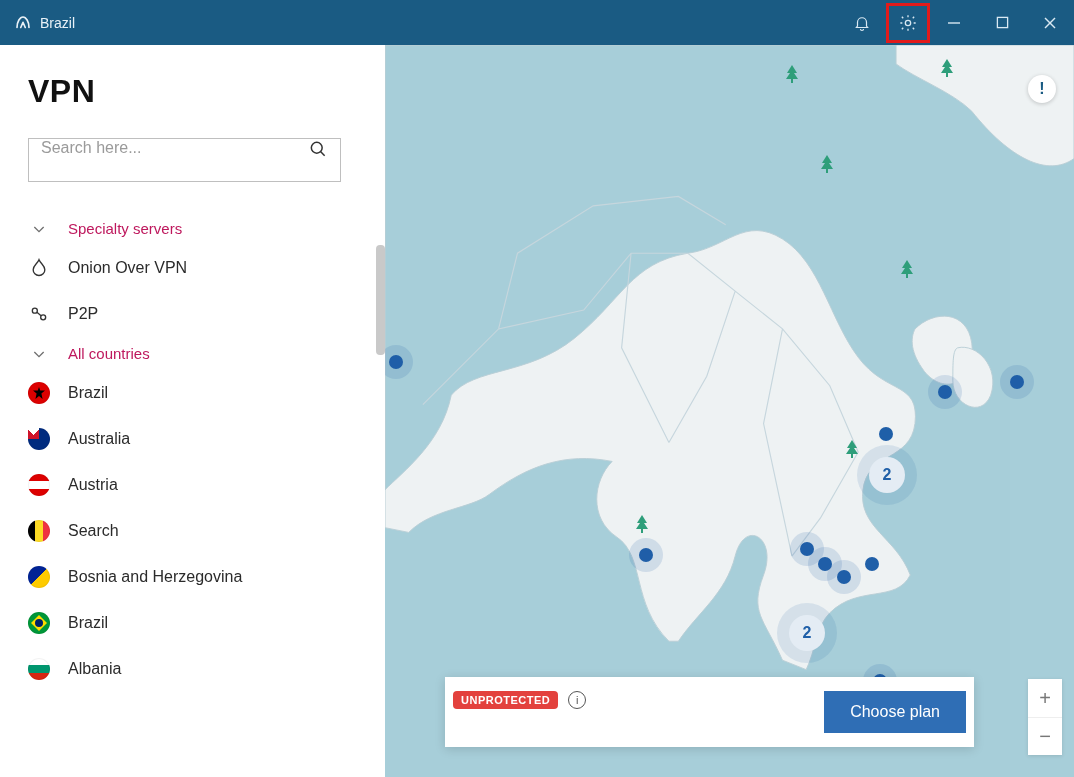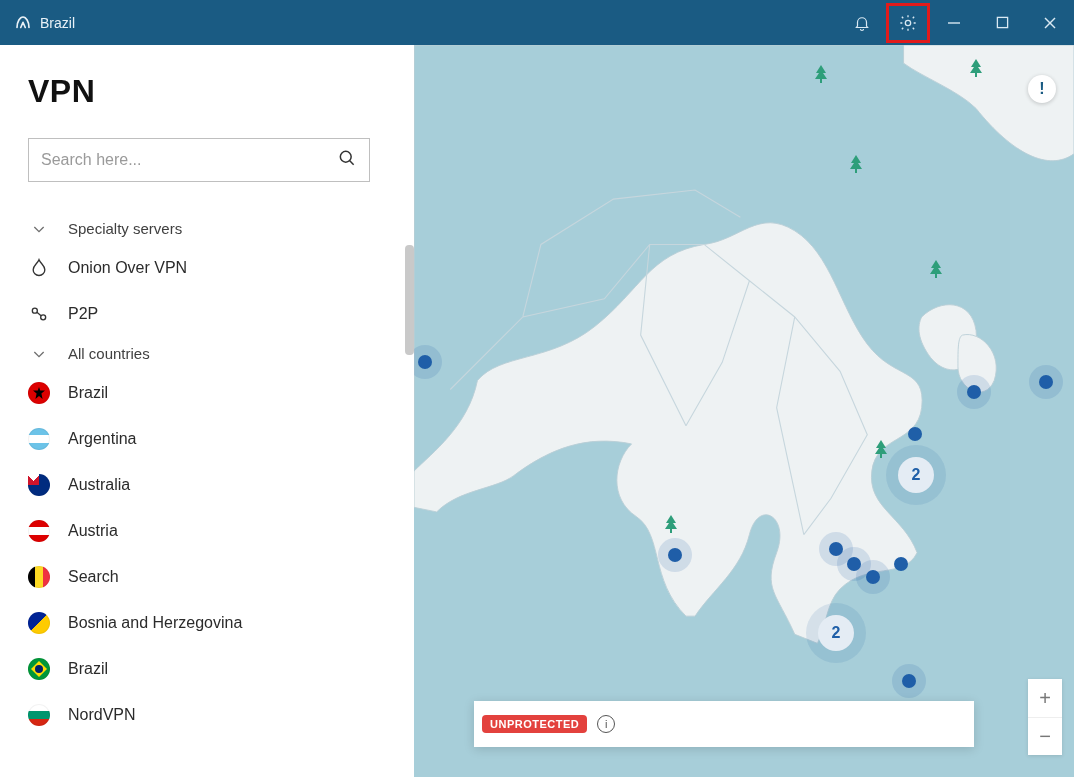--- a/index.html
+++ b/index.html
@@ -20,36 +20,36 @@
     color:#d9e9f3; cursor:pointer;
   }
   .tb-btn svg { stroke:#d9e9f3; }
   .tb-highlight {
     border: 3px solid #e11b1b;
     height: 40px; width: 44px;
   }
   
   .content { display:flex; height: calc(100% - 45px); }
   .sidebar {
-    width: 414px; background:#fff; padding: 28px 16px 0 0;
+    width: 385px; background:#fff; padding: 28px 16px 0 0;
     position: relative;
   }
   .sidebar-inner { padding: 0 28px; }
   .sidebar h1 { font-size: 32px; font-weight:600; color:#111; margin-bottom: 28px; letter-spacing:0.5px;}
   .search {
-    display:flex; align-items:center; border:1px solid #bfbfbf;
+    display:flex; align-items:flex-start; border:1px solid #bfbfbf;
     height:44px; padding:0 12px; margin-bottom: 30px;
   }
   .search input {
     flex:1; border:none; outline:none; font-size:16px; color:#333; background:transparent;
   }
   .search input::placeholder { color:#9a9a9a; }
   .search .sicon { color:#4a4a4a; }
   .section-head {
-    display:flex; align-items:center; gap:18px; color:#404040; font-size:15px;
+    display:flex; align-items:center; gap:18px; color:#be185d; font-size:15px;
     padding: 8px 0; cursor:pointer;
   }
   .section-head .chev { width:22px; display:flex; justify-content:center;}
   .server-item, .country-item {
     display:flex; align-items:center; gap:18px; padding: 12px 0;
     font-size:16px; color:#2b2b2b; cursor:pointer;
   }
   .server-item .sicon2, .country-item .flag {
     width:22px; height:22px; display:flex; align-items:center; justify-content:center;
   }
@@ -222,24 +222,20 @@
             </svg>
         </span>
         <span>All countries</span>
       </div>
 
       <div class="country-item">
         <span class="flag flag-al"></span>
         <span>Brazil</span>
       </div>
       <div class="country-item">
-        <span class="flag flag-ar"></span>
-        <span>Argentina</span>
-      </div>
-      <div class="country-item">
         <span class="flag flag-au"></span>
         <span>Australia</span>
       </div>
       <div class="country-item">
         <span class="flag flag-at"></span>
         <span>Austria</span>
       </div>
       <div class="country-item">
         <span class="flag flag-be"></span>
         <span>Search</span>
@@ -247,21 +243,21 @@
       <div class="country-item">
         <span class="flag flag-ba"></span>
         <span>Bosnia and Herzegovina</span>
       </div>
       <div class="country-item">
         <span class="flag flag-br"></span>
         <span>Brazil</span>
       </div>
       <div class="country-item">
         <span class="flag flag-bg"></span>
-        <span>NordVPN</span>
+        <span>Albania</span>
       </div>
     </div>
     <div class="scroll-thumb"></div>
   </div>
 
   <div class="map">
     <svg class="land" viewBox="0 0 728 732" preserveAspectRatio="none">
 
       <path fill="#eef2f3" stroke="#b9ced6" stroke-width="1" d="M0,0 L728,0 L728,120 C700,140 660,120 620,70 C600,50 560,35 540,20 L540,0 Z
            M0,0 L0,470 C20,450 60,420 70,370 C95,340 150,350 200,310 C250,270 260,230 320,220
@@ -339,20 +335,21 @@
       <span>!</span>
     </div>
 
     <div class="status-card">
       <div class="status-text">
         <div class="status-top">
           <span class="badge">UNPROTECTED</span>
           <span class="info-ic">i</span>
         </div>
       </div>
+      <button class="plan-btn">Choose plan</button>
     </div>
 
     <div class="zoom">
       <div>+</div>
       <div>−</div>
     </div>
   </div>
 
 </div>
 

